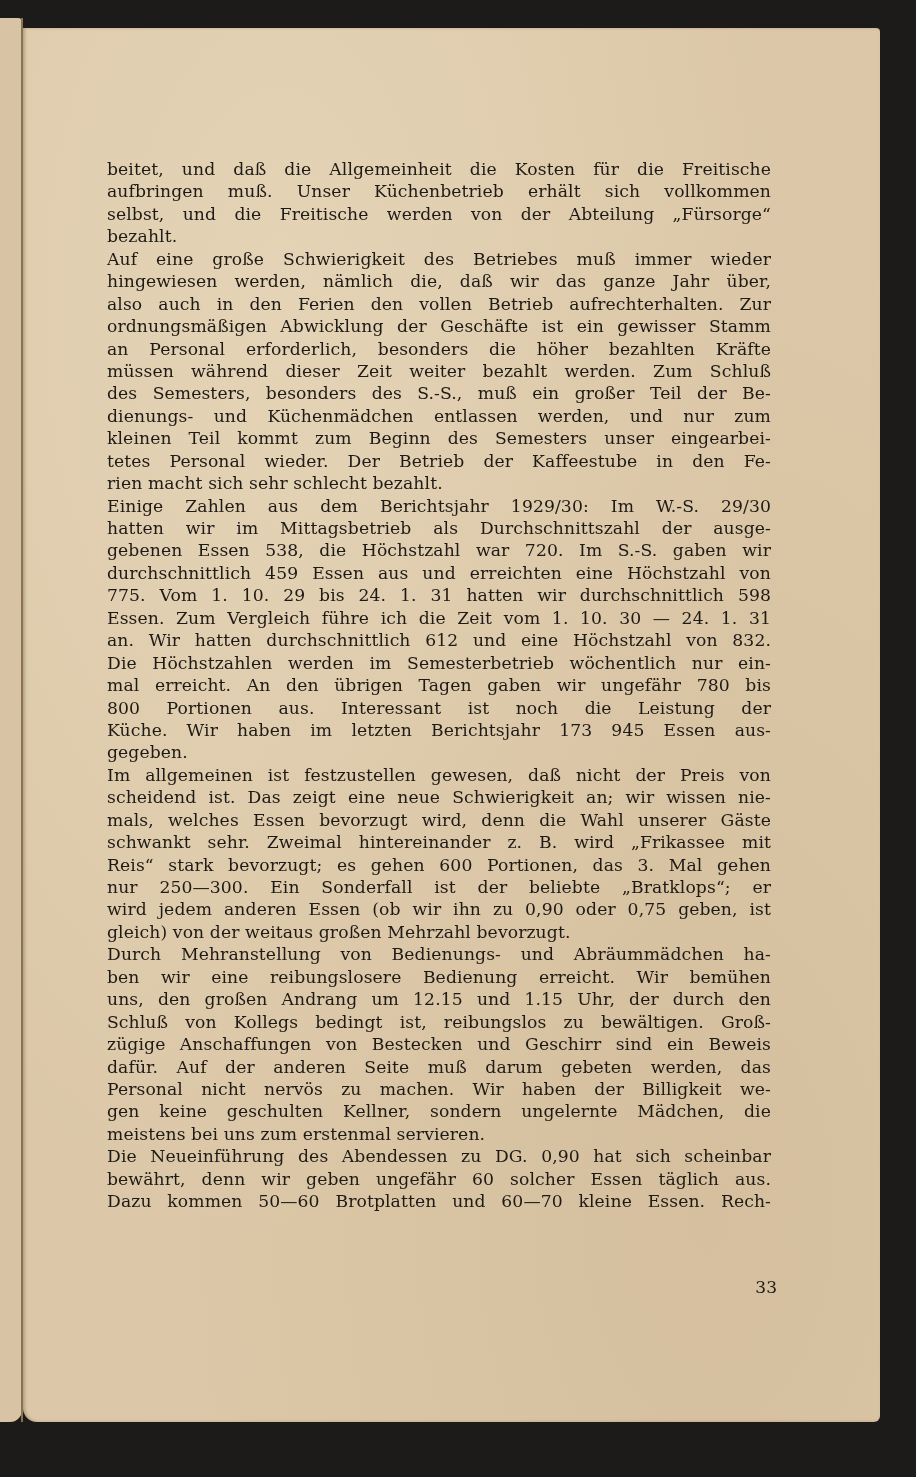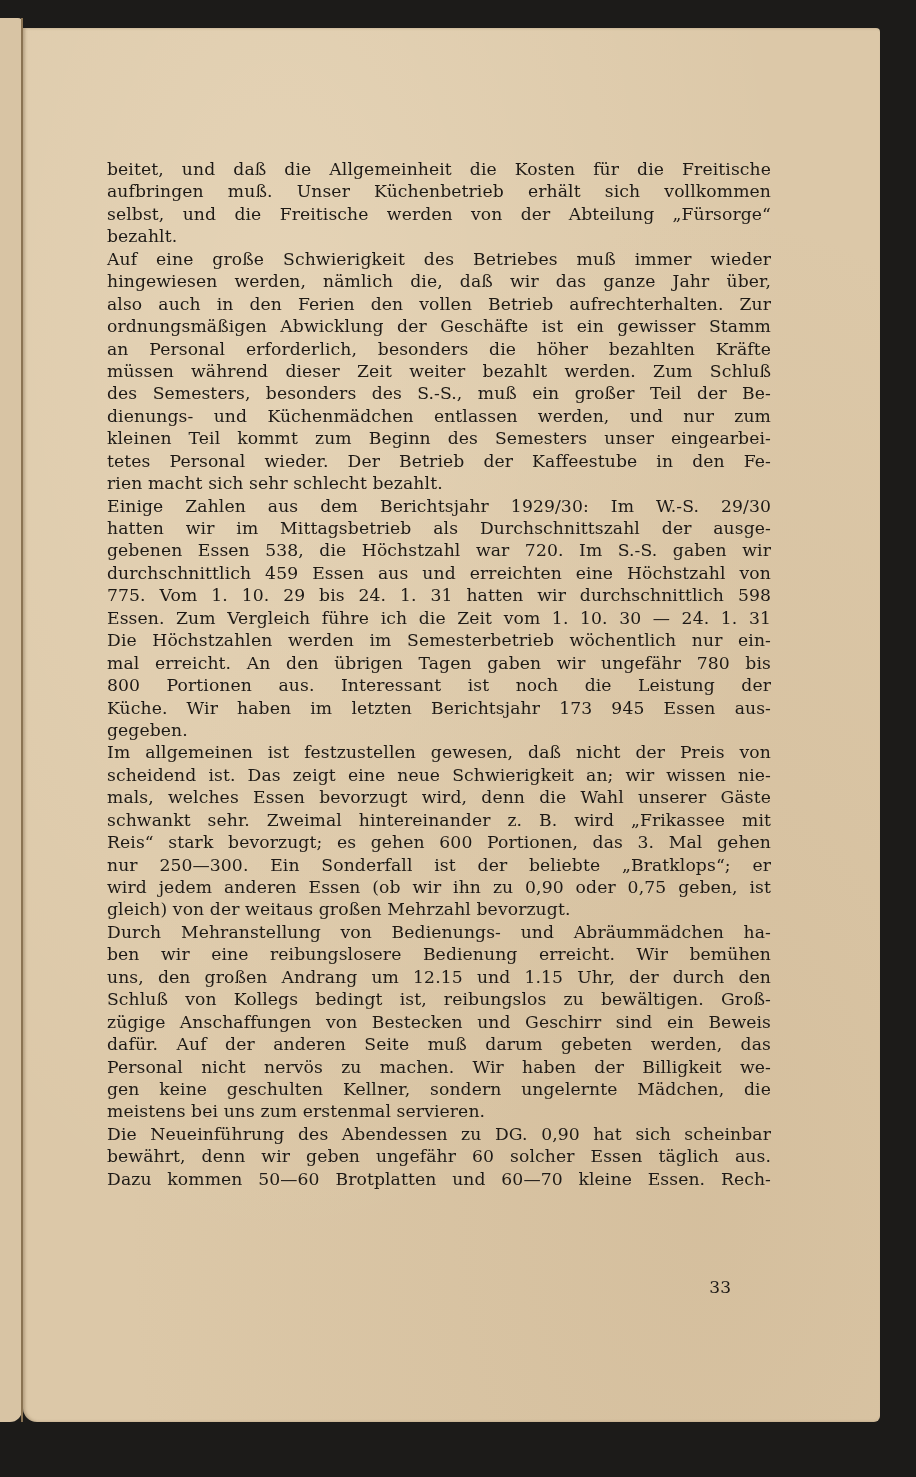--- a/index.html
+++ b/index.html
@@ -65,21 +65,21 @@
       text-align: justify;
       text-align-last: justify;
       height: 22.45px;
       letter-spacing: 0.1px;
     }
     .line.last {
       text-align-last: left;
     }
     .page-number {
       position: absolute;
-      left: 670px;
+      left: 716px;
       top: 1249px;
       width: 38px;
       text-align: right;
       font-family: "DejaVu Serif", serif;
       font-size: 17px;
       color: #1e1a16;
     }
   </style>
 </head>
 <body>
@@ -109,20 +109,21 @@
           <span class="line" style="">tetes Personal wieder. Der Betrieb der Kaffeestube in den Fe-</span>
           <span class="line last" style="">rien macht sich sehr schlecht bezahlt.</span>
         </div>
         <div>
           <span class="line" style="">Einige Zahlen aus dem Berichtsjahr 1929/30: Im W.-S. 29/30</span>
           <span class="line" style="">hatten wir im Mittagsbetrieb als Durchschnittszahl der ausge-</span>
           <span class="line" style="">gebenen Essen 538, die Höchstzahl war 720. Im S.-S. gaben wir</span>
           <span class="line" style="">durchschnittlich 459 Essen aus und erreichten eine Höchstzahl von</span>
           <span class="line" style="">775. Vom 1. 10. 29 bis 24. 1. 31 hatten wir durchschnittlich 598</span>
           <span class="line" style="">Essen. Zum Vergleich führe ich die Zeit vom 1. 10. 30 — 24. 1. 31</span>
+          <span class="line" style="">an. Wir hatten durchschnittlich 612 und eine Höchstzahl von 832.</span>
           <span class="line" style="">Die Höchstzahlen werden im Semesterbetrieb wöchentlich nur ein-</span>
           <span class="line" style="">mal erreicht. An den übrigen Tagen gaben wir ungefähr 780 bis</span>
           <span class="line" style="">800 Portionen aus. Interessant ist noch die Leistung der</span>
           <span class="line" style="">Küche. Wir haben im letzten Berichtsjahr 173 945 Essen aus-</span>
           <span class="line last" style="">gegeben.</span>
         </div>
         <div>
           <span class="line" style="">Im allgemeinen ist festzustellen gewesen, daß nicht der Preis von</span>
           <span class="line" style="">scheidend ist. Das zeigt eine neue Schwierigkeit an; wir wissen nie-</span>
           <span class="line" style="">mals, welches Essen bevorzugt wird, denn die Wahl unserer Gäste</span>

